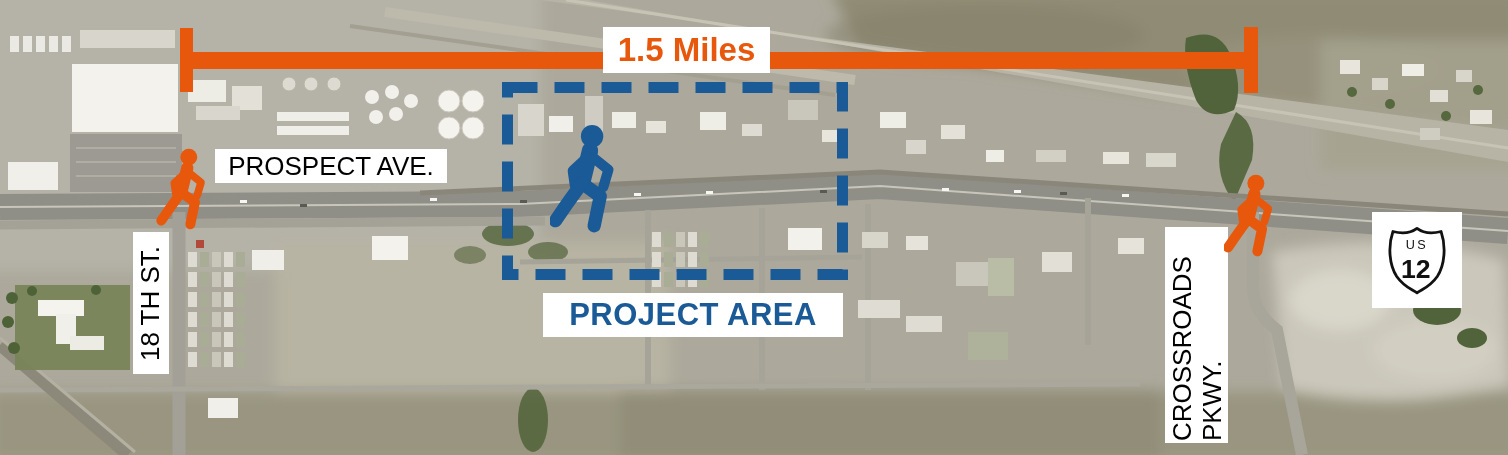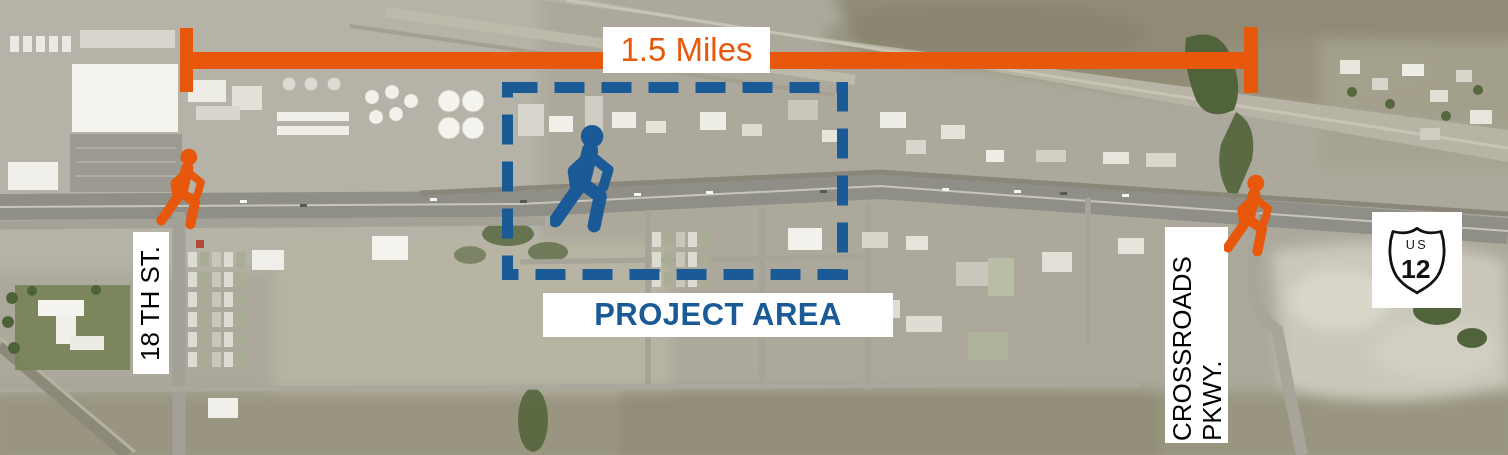--- a/index.html
+++ b/index.html
@@ -21,23 +21,23 @@
   #scale-line{left:187px;top:52px;width:1062px;height:17px;}
   #scale-cap-left{left:180px;top:28px;width:13px;height:64px;}
   #scale-cap-right{left:1244px;top:27px;width:14px;height:66px;}
 
   
   .maplabel{
     position:absolute;background:var(--label-bg);color:var(--label-fg);
     display:flex;align-items:center;justify-content:center;z-index:6;
   }
   #lbl-miles{left:603px;top:27px;width:167px;height:46px;
-    color:var(--orange);font-weight:normal;font-size:33px;}
+    color:var(--orange);font-weight:bold;font-size:33px;}
   #lbl-prospect{left:215px;top:149px;width:232px;height:34px;font-size:26px;}
-  #lbl-project{left:543px;top:293px;width:350px;height:44px;
+  #lbl-project{left:543px;top:293px;width:300px;height:44px;
     color:var(--blue);font-weight:bold;font-size:31px;letter-spacing:.5px;}
   #lbl-18th{left:133px;top:232px;width:36px;height:142px;}
   #lbl-18th .rot{white-space:nowrap;transform:rotate(-90deg);font-size:26px;}
   #lbl-crossroads{left:1165px;top:227px;width:63px;height:216px;}
   #lbl-crossroads .rot2{
     position:absolute;left:50%;top:50%;width:212px;height:60px;
     transform:translate(-50%,-50%) rotate(-90deg);
     font-size:26px;line-height:30px;text-align:left;
   }
 
@@ -244,20 +244,21 @@
 
   <svg id="project-rect" width="358" height="210" viewBox="0 0 358 210">
     <rect x="11.5" y="11.5" width="335" height="187" fill="none" stroke="#1A5A96" stroke-width="11" stroke-dasharray="30 17"></rect>
   </svg>
 
   <div id="scale-line" class="scale-el"></div>
   <div id="scale-cap-left" class="scale-el"></div>
   <div id="scale-cap-right" class="scale-el"></div>
 
   <div id="lbl-miles" class="maplabel">1.5 Miles</div>
+  <div id="lbl-prospect" class="maplabel">PROSPECT AVE.</div>
   <div id="lbl-18th" class="maplabel">
     <span class="rot">18 TH ST.</span>
   </div>
   <div id="lbl-project" class="maplabel">PROJECT AREA</div>
   <div id="lbl-crossroads" class="maplabel">
     <div class="rot2">
       <div>CROSSROADS</div>
       <div>PKWY.</div>
     </div>
   </div>

